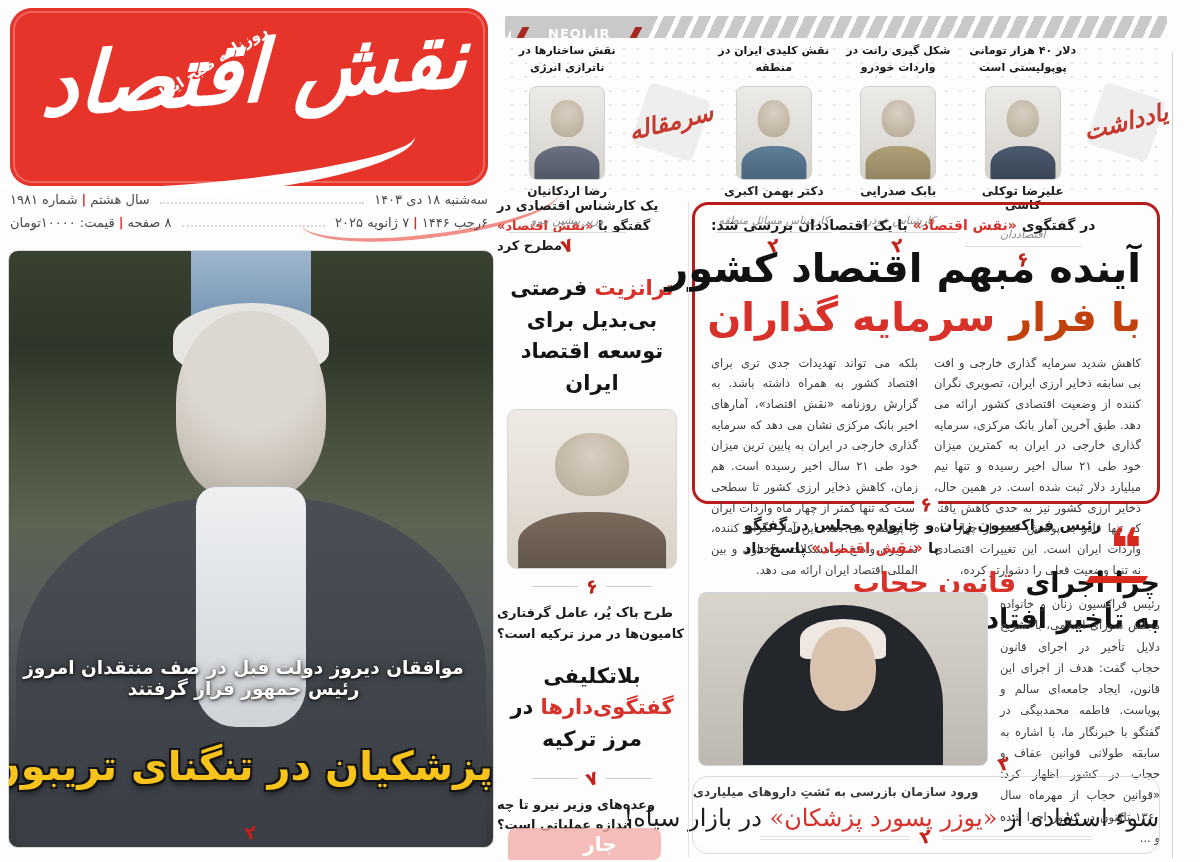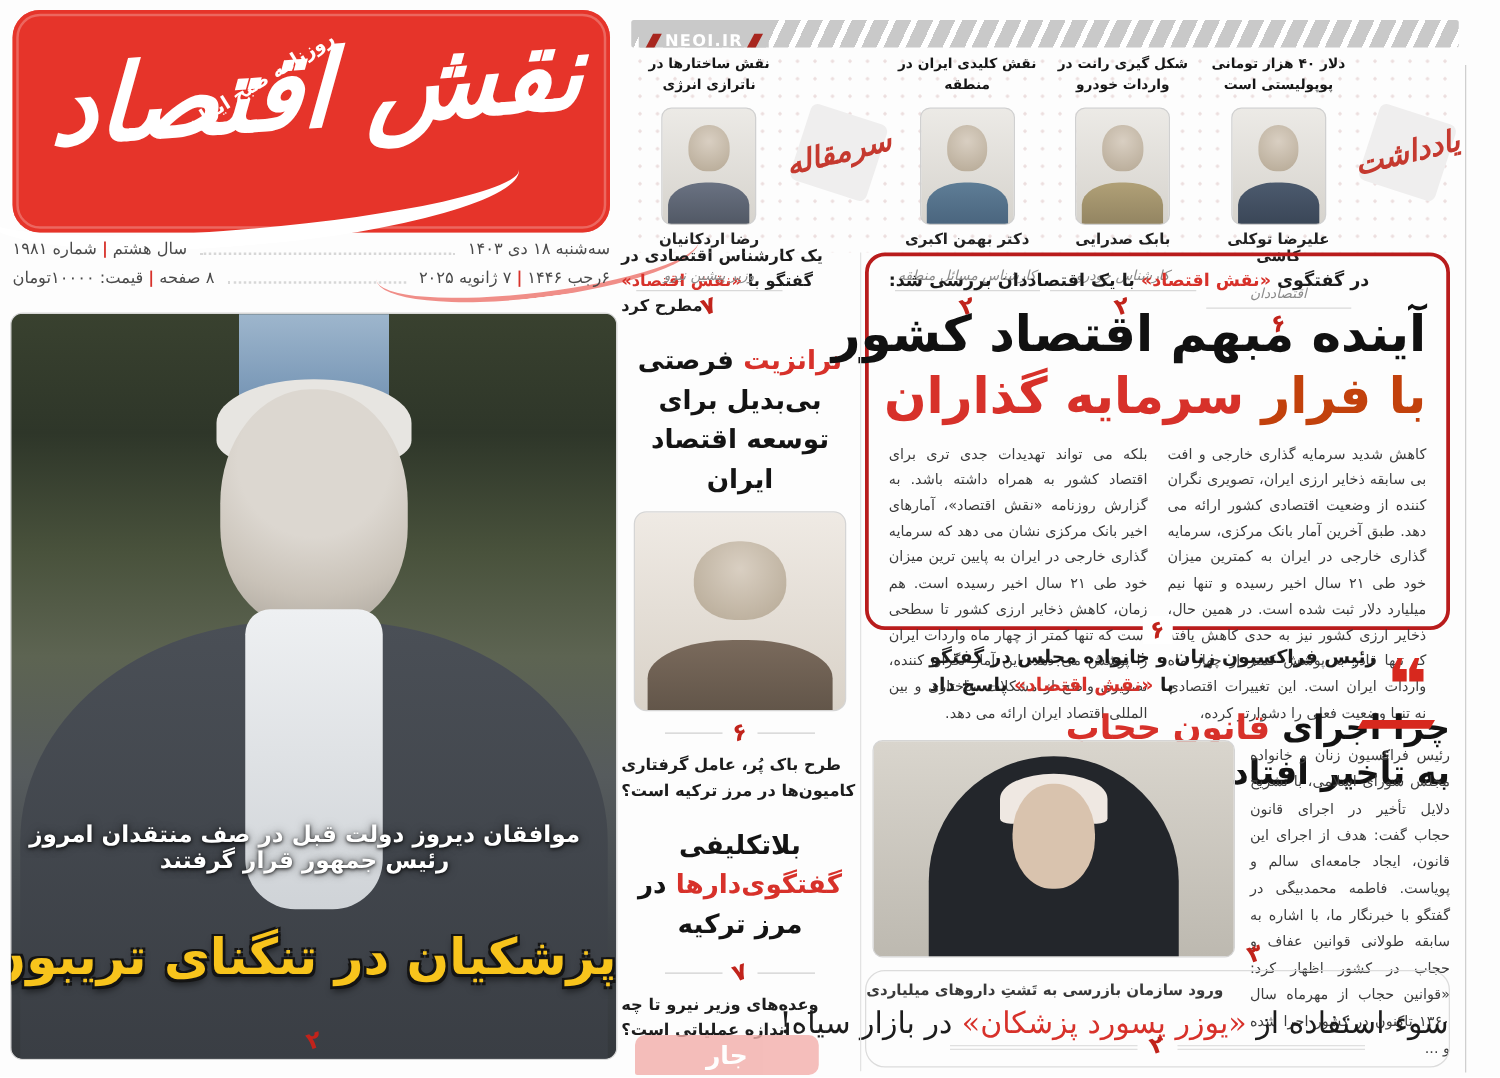--- a/index.html
+++ b/index.html
@@ -41,21 +41,21 @@
   
   .midcol{position:absolute;left:497px;top:196px;width:190px;display:flex;flex-direction:column;align-items:center;}
   .mid-head{font-size:21px;font-weight:bold;color:#141414;text-align:center;line-height:1.5;margin:17px 0 6px;}
   .mid-photo{width:168px;height:158px;border:1px solid #d5d5d5;border-radius:10px;position:relative;overflow:hidden;background:linear-gradient(180deg,#efeae4,#d9d2c8);margin-top:4px;}
   .p-head{position:absolute;top:14%;left:50%;transform:translateX(-50%);width:44%;height:40%;background:radial-gradient(circle at 50% 35%,#d9cfc2,#b5a894);border-radius:48% 48% 44% 44%;}
   .p-torso{position:absolute;bottom:-6%;left:50%;transform:translateX(-50%);width:88%;height:42%;border-radius:46% 46% 0 0;}
   .spaced{letter-spacing:3px;}
 
   
   .site-band{position:absolute;left:505px;top:16px;width:662px;height:22px;background:repeating-linear-gradient(115deg,#c9c9c9 0 11px,#ffffff 11px 16px);border-radius:2px;overflow:hidden;}
-  .site-band-label{position:absolute;left:6px;top:0;height:34px;display:flex;align-items:center;gap:6px;direction:ltr;background:#c9c9c9;padding:0 8px;color:#fff;font-weight:bold;font-size:13px;letter-spacing:1px;}
+  .site-band-label{position:absolute;left:6px;top:0;height:34px;display:flex;align-items:center;gap:22px;direction:ltr;background:#c9c9c9;padding:0 8px;color:#fff;font-weight:bold;font-size:13px;letter-spacing:1px;}
   .band-slash{display:inline-block;width:7px;height:13px;background:#a8271f;transform:skewX(-28deg);}
 
   
   .authors{position:absolute;left:505px;top:42px;width:662px;height:160px;display:flex;flex-direction:row;align-items:flex-start;background-image:radial-gradient(#ecdede 1.2px,transparent 1.3px);background-size:14px 14px;}
   .calli{width:82px;align-self:center;text-align:center;position:relative;height:90px;display:flex;align-items:center;justify-content:center;}
   .calli .bg{position:absolute;width:64px;height:64px;background:#efeeee;transform:rotate(18deg);border-radius:6px;}
   .calli .txt{position:relative;color:#c5392f;font-size:24px;font-weight:bold;font-style:italic;transform:rotate(-14deg);white-space:nowrap;}
   .author{width:124px;text-align:center;padding:0 4px;}
   .author .a-title{font-size:11px;font-weight:bold;color:#161616;line-height:1.55;height:42px;}
   .author .a-photo{width:74px;height:92px;margin:2px auto 4px;border:1px solid #d0d0d0;border-radius:8px;position:relative;overflow:hidden;background:linear-gradient(180deg,#eceae6,#d6d3cd);}
@@ -87,21 +87,21 @@
   
   .banner{position:absolute;left:692px;top:776px;width:468px;height:78px;border:1px solid #dcdcdc;border-radius:16px;box-sizing:border-box;padding-top:6px;}
   .banner .kicker{font-size:12px;color:#3a3a3a;}
   .banner-head{font-family:"DejaVu Serif","Liberation Serif",serif;font-size:24px;color:#1c1c1c;text-align:center;margin-top:2px;white-space:nowrap;}
   .banner-rules{position:absolute;left:0;right:0;bottom:6px;display:flex;align-items:center;justify-content:center;gap:10px;}
   .banner-rules .dline{width:150px;height:1px;background:#e0e0e0;box-shadow:0 3px 0 #e0e0e0;}
 
   
   .vrule-right{position:absolute;left:1172px;top:52px;width:1px;height:806px;background:#cfcfcf;}
   .vrule-mid{position:absolute;left:688px;top:202px;width:1px;height:655px;background:#e3e3e3;}
-  .watermark{position:absolute;left:508px;top:828px;width:147px;height:32px;background:#f2aeaa;opacity:.8;border-radius:8px 8px 8px 2px;display:flex;align-items:center;justify-content:center;color:#fff;font-weight:bold;font-size:20px;letter-spacing:6px;}
+  .watermark{position:absolute;left:508px;top:828px;width:122px;height:32px;background:#f2aeaa;opacity:.8;border-radius:8px 8px 8px 2px;display:flex;align-items:center;justify-content:center;color:#fff;font-weight:bold;font-size:20px;letter-spacing:6px;padding-left:31px;}
 </style>
 </head>
 <body>
 
 <div id="page">
 
   <div class="masthead">
     <div class="masthead-title">نقش اقتصاد</div>
     <div class="masthead-sub">روزنامه صبح ایران</div>
     <div class="swoosh"></div>

